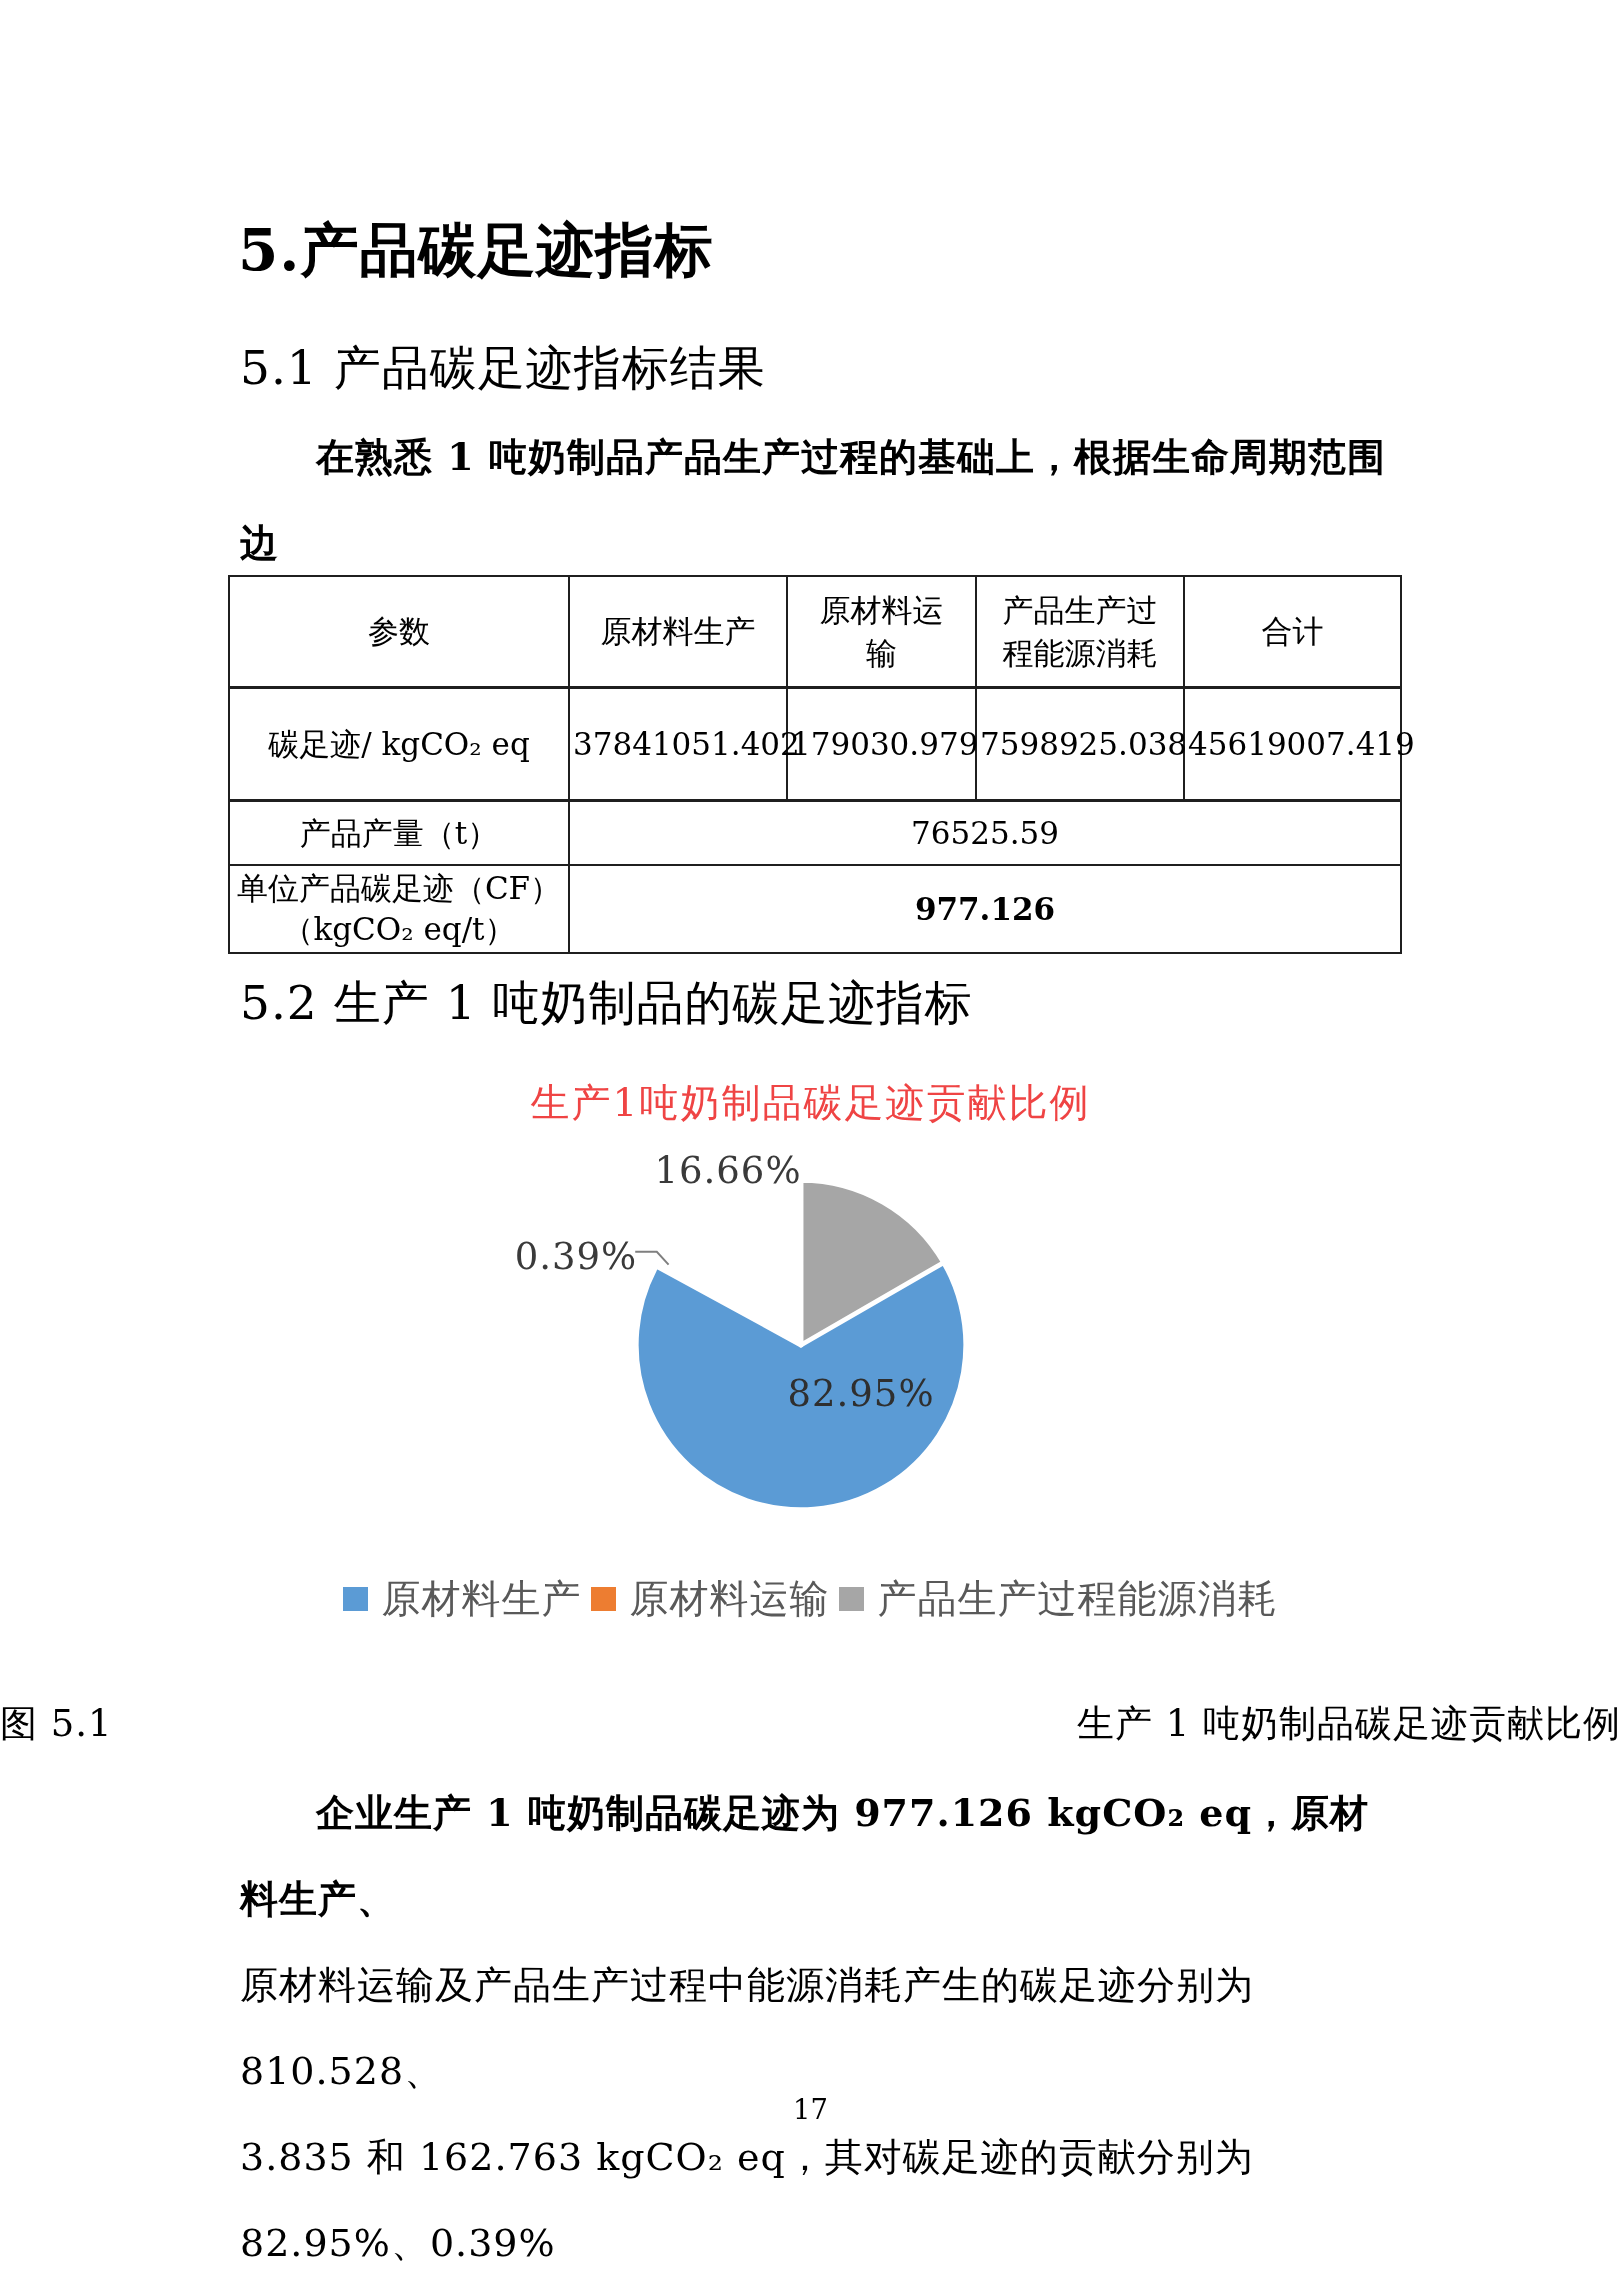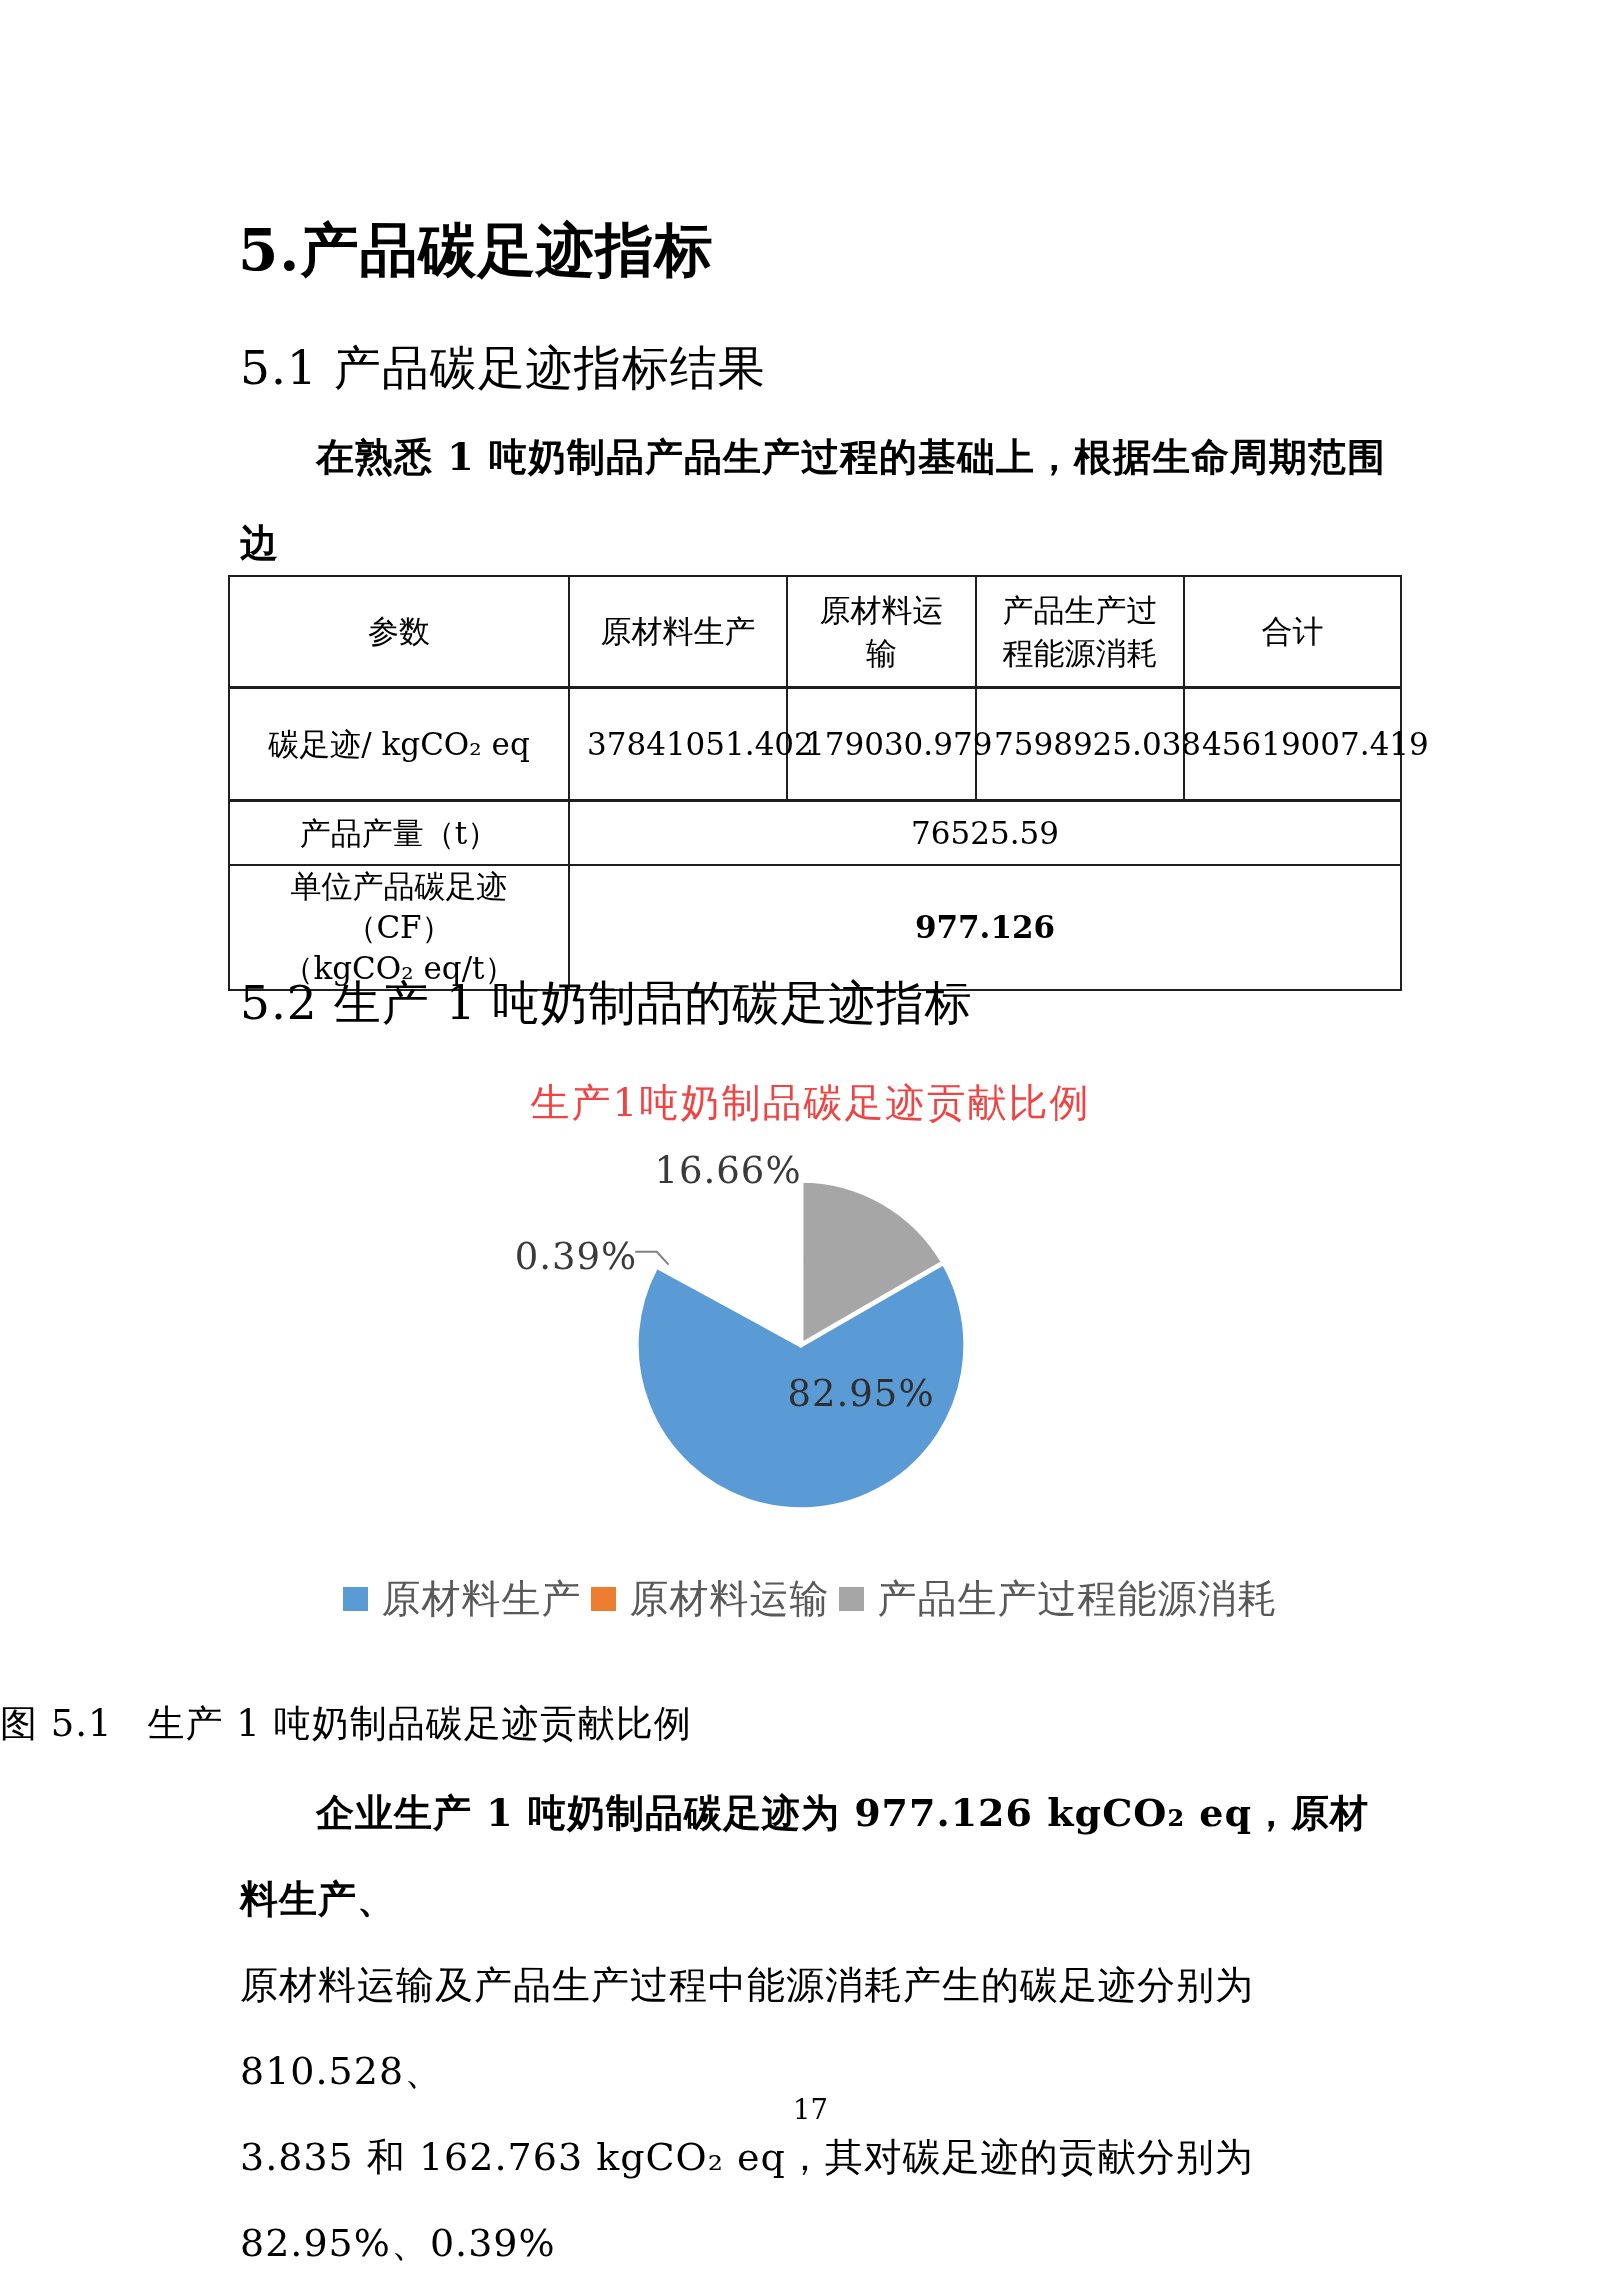--- a/index.html
+++ b/index.html
@@ -16,21 +16,21 @@
   .para{left:240px;width:1166px;font-size:38px;line-height:86px;letter-spacing:1px;}
   .para-1{top:414px;}
   .para-2{top:1770px;}
   .indent{text-indent:76px;font-weight:bold;}
   .doc-table{
     position:absolute;left:228px;top:575px;width:1171px;
     border-collapse:collapse;table-layout:fixed;font-size:31px;
   }
   .doc-table td{
     border:2px solid #1f1f1f;text-align:center;vertical-align:middle;
-    padding:0 17px;line-height:43px;background:#fff;
+    padding:0 3px;line-height:43px;background:#fff;
   }
   .doc-table tr.hdr td{height:109px;}
   .doc-table tr.r2 td{height:110px;}
   .doc-table tr.r3 td{height:62px;}
   .doc-table tr.r4 td{height:86px;line-height:41px;}
   .doc-table tr.hdr td, .doc-table tr.r2 td{border-bottom-width:3.9px;}
   .doc-table tr.r3 td{border-bottom-width:2.9px;}
   .doc-table td.pad-wrap3{padding:0 23.5px;}
   .doc-table td.pad-wrap4{padding:0 13.7px;}
   .bold{font-weight:bold;}
@@ -47,21 +47,21 @@
   .lbl-orange{left:576px;top:1256px;}
   .lbl-blue{left:861px;top:1393px;color:#2f2f2f;}
   .legend{
     left:0;right:0;top:1572px;display:flex;justify-content:center;
     align-items:center;font-size:39px;color:#595959;letter-spacing:1px;
   }
   .legend-item{display:flex;align-items:center;margin-right:9.8px;}
   .legend-item:last-child{margin-right:0;}
   .legend-swatch{width:24.5px;height:24.5px;margin-right:13.7px;flex:0 0 auto;}
   .caption{
-    left:0;right:0;top:1699px;display:flex;justify-content:flex-start;
+    left:0;right:0;top:1699px;display:flex;justify-content:space-between;
     font-size:37px;letter-spacing:1px;
   }
   .caption .gap{display:inline-block;width:35px;}
   .page-num{left:0;right:0;top:2094px;text-align:center;font-size:27.4px;}
 </style>
 </head>
 <body>
 
 <div class="abs h1">5.产品碳足迹指标</div>
 <div class="abs h2 h2-1">5.1 产品碳足迹指标结果</div>

